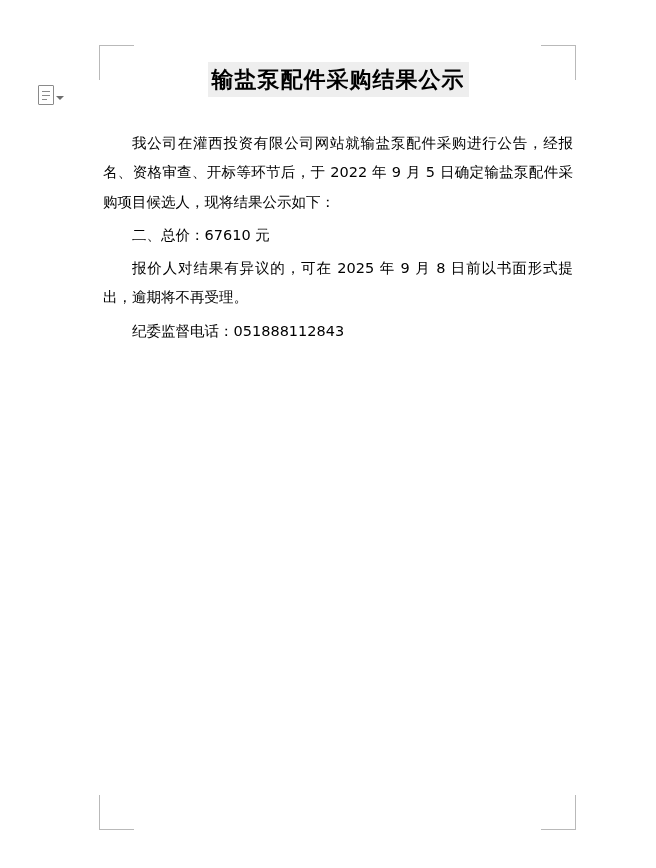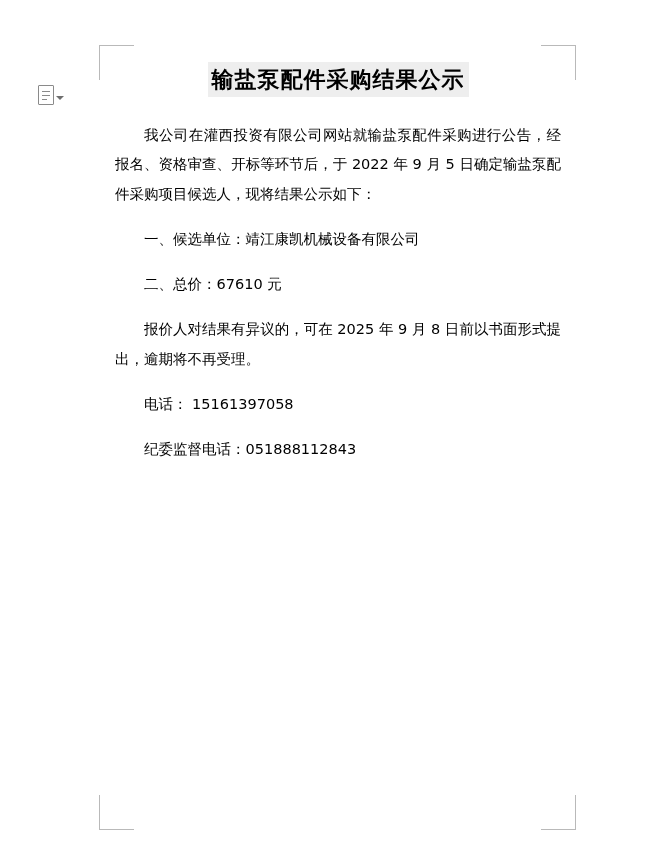--- a/index.html
+++ b/index.html
@@ -97,28 +97,28 @@
     text-align: center;
     background: #eeeeee;
     display: inline-block;
     padding: 1px 4px;
     margin: 0 0 0 0;
     line-height: 1.5;
     white-space: nowrap;
   }
   .title-wrap {
     text-align: center;
-    margin-bottom: 24px;
+    margin-bottom: 32px;
   }
 
   p.body {
     font-family: "DejaVu Sans", sans-serif;
     font-size: 14.5px;
     line-height: 2.02;
-    margin: 16px;
+    margin: 4px;
     text-align: justify;
     text-justify: inter-ideograph;
     text-indent: 2em;
   }
 </style>
 </head>
 <body>
 
 <div class="page">
 
@@ -134,20 +134,18 @@
     <span class="caret"></span>
   </div>
 
   <div class="content">
 
     <div class="title-wrap">
       <h1 class="title">输盐泵配件采购结果公示</h1>
     </div>
 
     <p class="body">我公司在灌西投资有限公司网站就输盐泵配件采购进行公告，经报名、资格审查、开标等环节后，于 2022 年 9 月 5 日确定输盐泵配件采购项目候选人，现将结果公示如下：</p>
-    <p class="body">一、候选单位：靖江康凯机械设备有限公司</p>
     <p class="body">二、总价：67610 元</p>
     <p class="body">报价人对结果有异议的，可在 2025 年 9 月 8 日前以书面形式提出，逾期将不再受理。</p>
-    <p class="body">电话： 15161397058</p>
     <p class="body">纪委监督电话：051888112843</p>
 
   </div>
 </div>
 
 </body></html>

